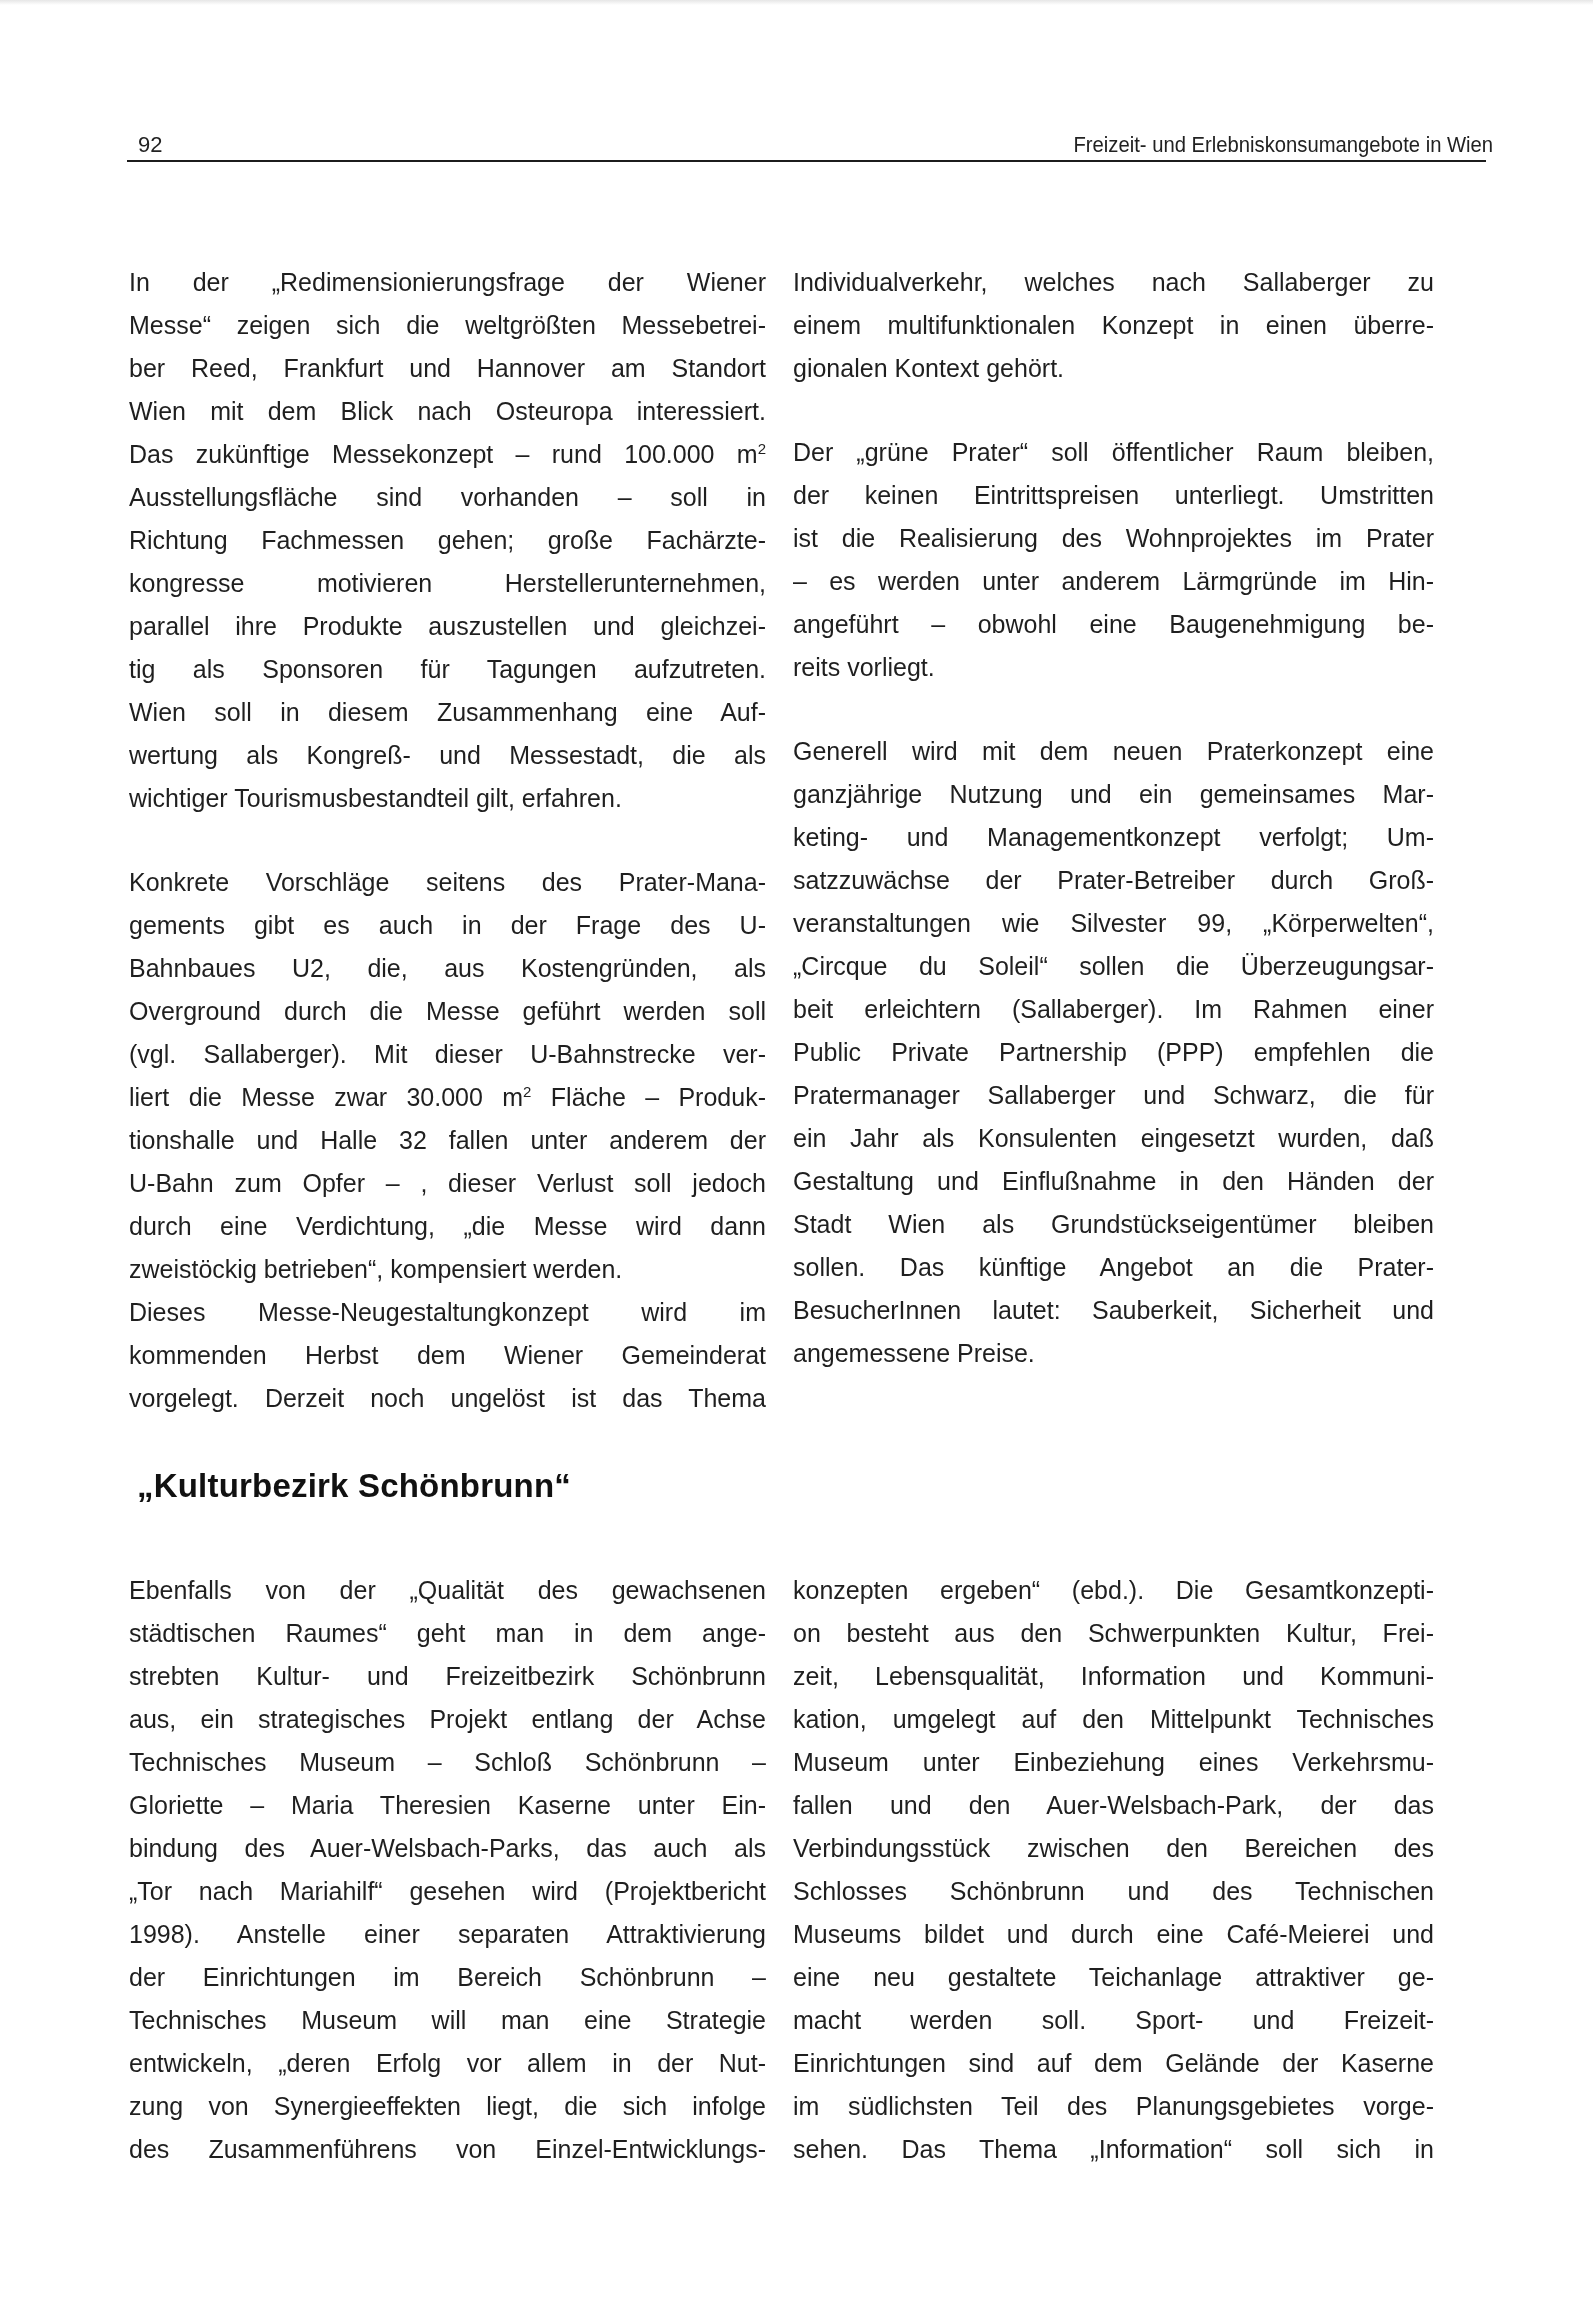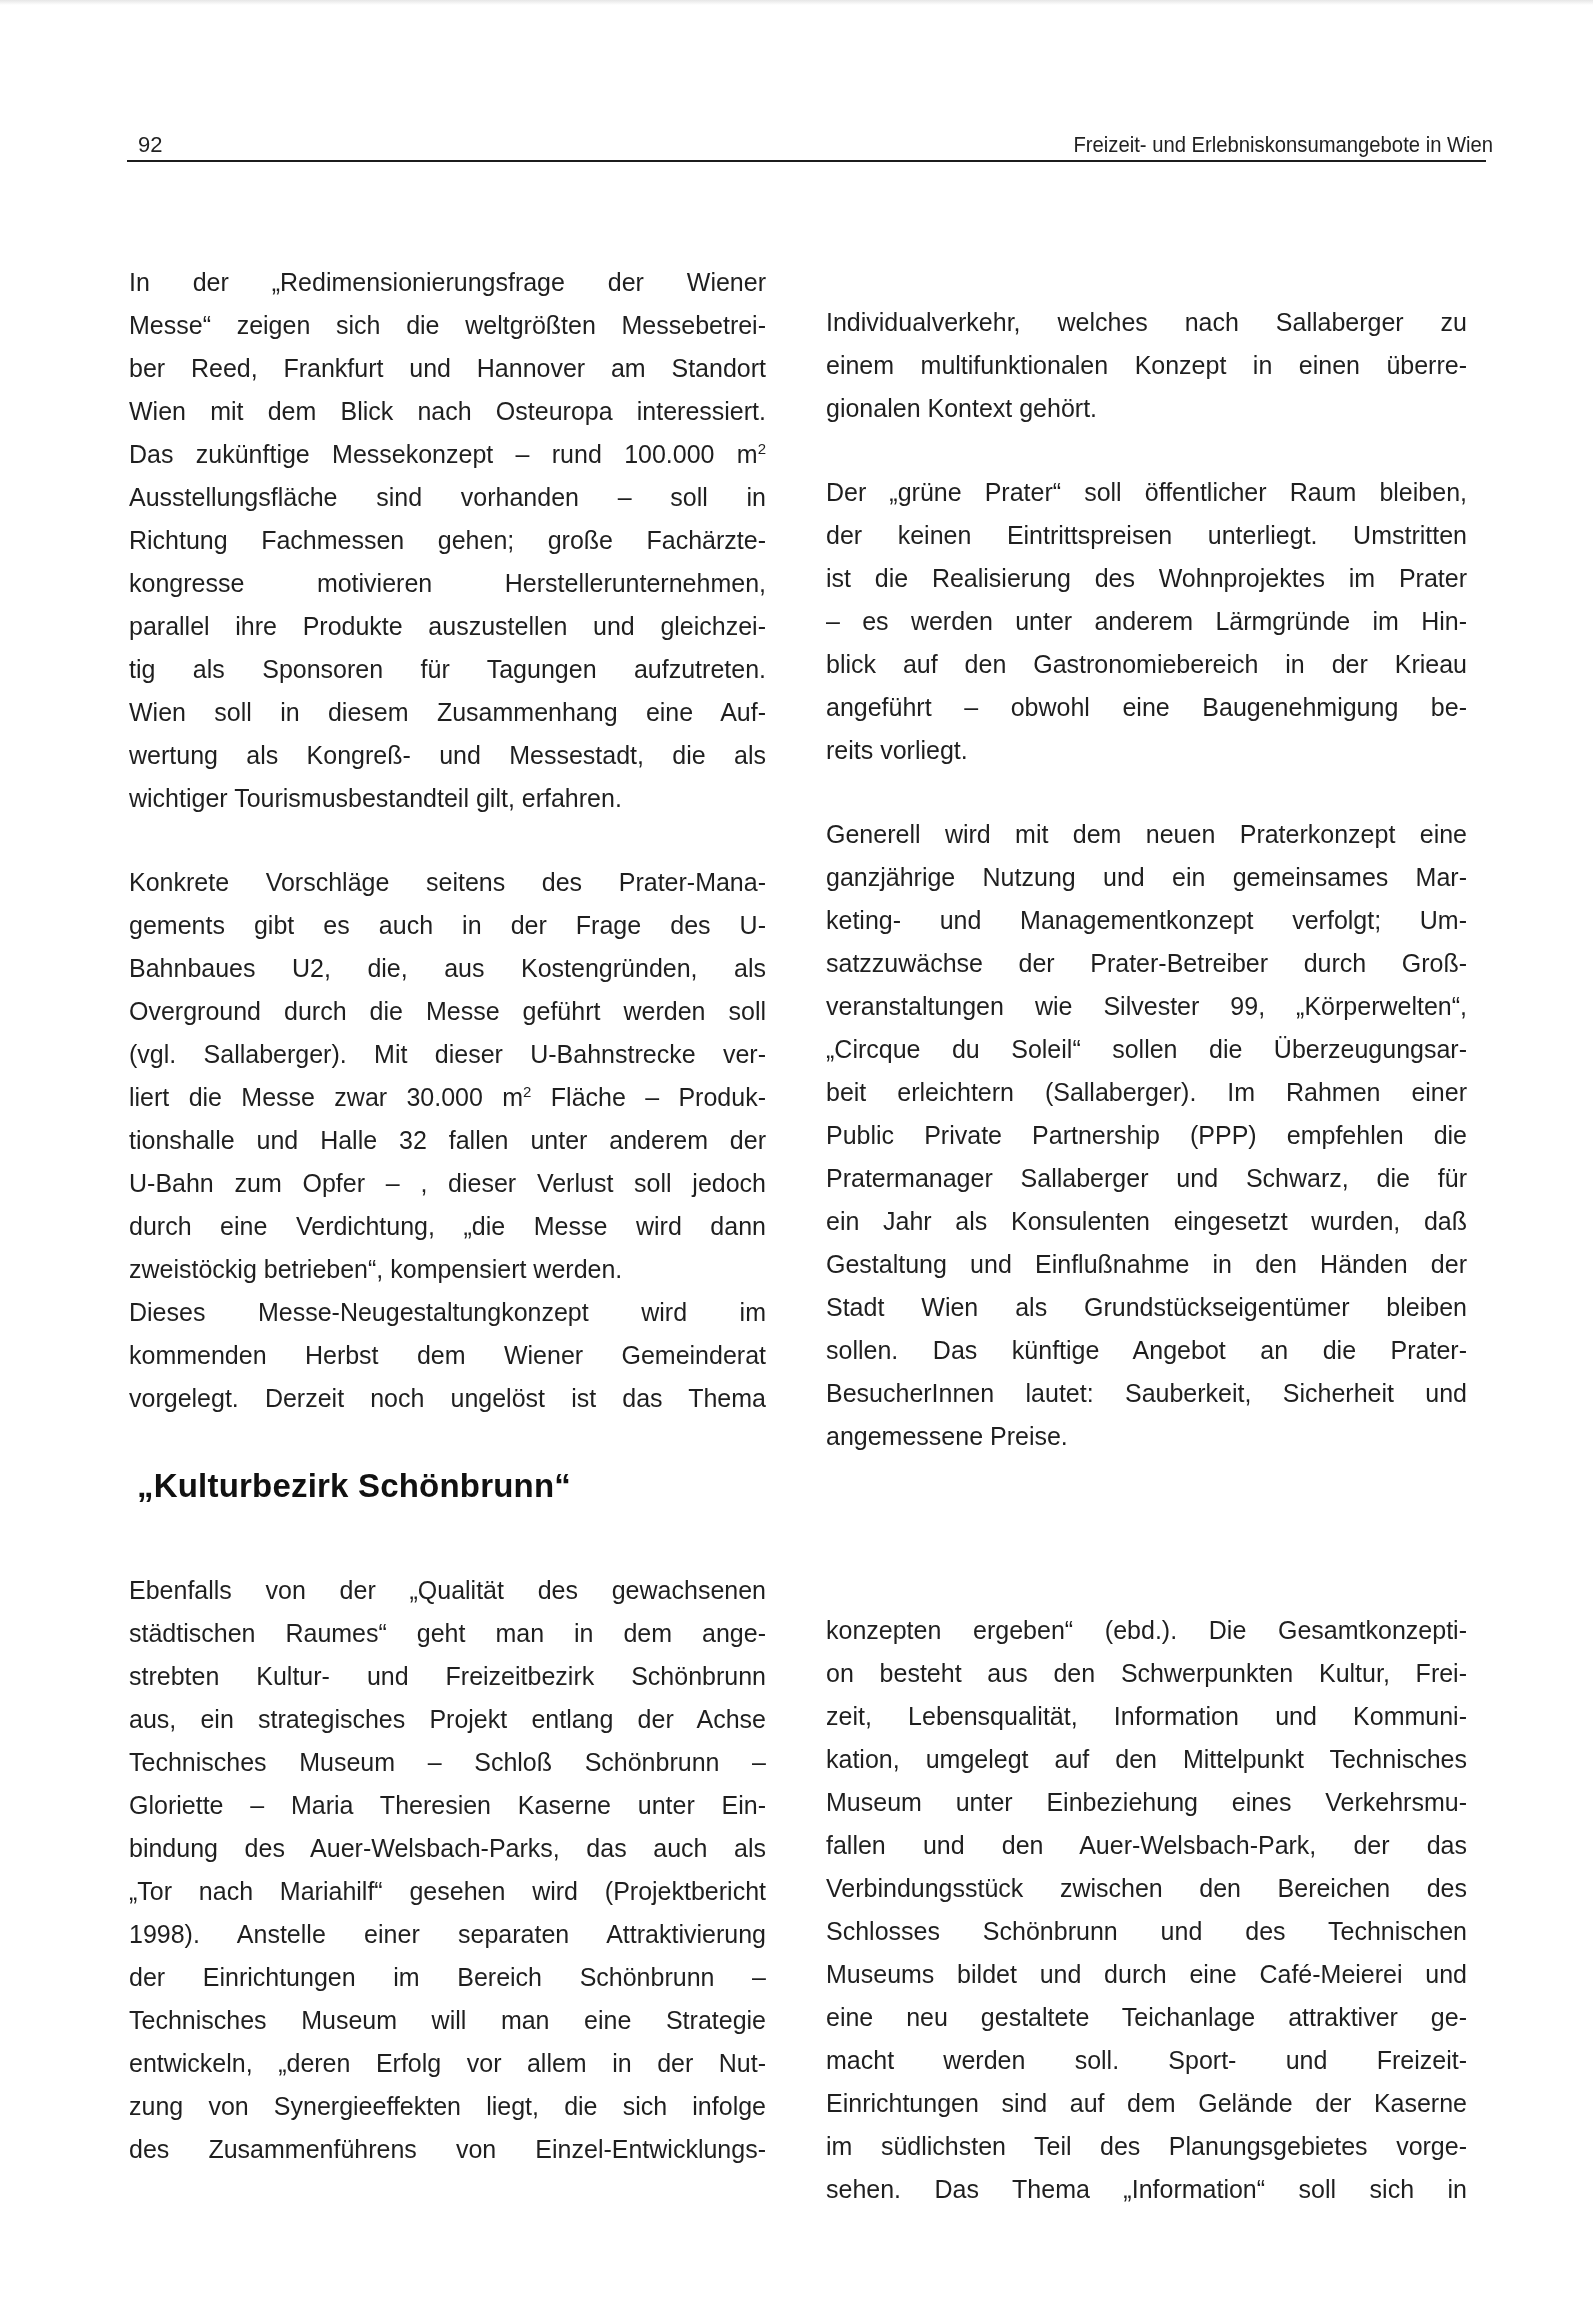--- a/index.html
+++ b/index.html
@@ -53,21 +53,21 @@
       height: 2.4px;
       background: #1c1c1c;
     }
     .column {
       position: absolute;
       font-size: 25px;
       line-height: 43px;
       color: #1f1f1f;
     }
     .col-left { left: 129px; width: 637px; }
-    .col-right { left: 826px; width: 641px; margin-top: 40px; }
+    .col-right { left: 793px; width: 641px; }
     .line {
       display: block;
       white-space: nowrap;
       text-align: justify;
       text-align-last: justify;
       height: 43px;
       overflow: visible;
     }
     .line.last {
       text-align: right;
@@ -135,21 +135,20 @@
     <span class="line">Individualverkehr, welches nach Sallaberger zu</span>
     <span class="line">einem multifunktionalen Konzept in einen überre-</span>
     <span class="line last">gionalen Kontext gehört.</span>
   </div>
   <div class="para-gap"></div>
   <div>
     <span class="line">Der „grüne Prater“ soll öffentlicher Raum bleiben,</span>
     <span class="line">der keinen Eintrittspreisen unterliegt. Umstritten</span>
     <span class="line">ist die Realisierung des Wohnprojektes im Prater</span>
     <span class="line">– es werden unter anderem Lärmgründe im Hin-</span>
-    <span class="line">blick auf den Gastronomiebereich in der Krieau</span>
     <span class="line">angeführt – obwohl eine Baugenehmigung be-</span>
     <span class="line last">reits vorliegt.</span>
   </div>
   <div class="para-gap"></div>
   <div>
     <span class="line">Generell wird mit dem neuen Praterkonzept eine</span>
     <span class="line">ganzjährige Nutzung und ein gemeinsames Mar-</span>
     <span class="line">keting- und Managementkonzept verfolgt; Um-</span>
     <span class="line">satzzuwächse der Prater-Betreiber durch Groß-</span>
     <span class="line">veranstaltungen wie Silvester 99, „Körperwelten“,</span>

